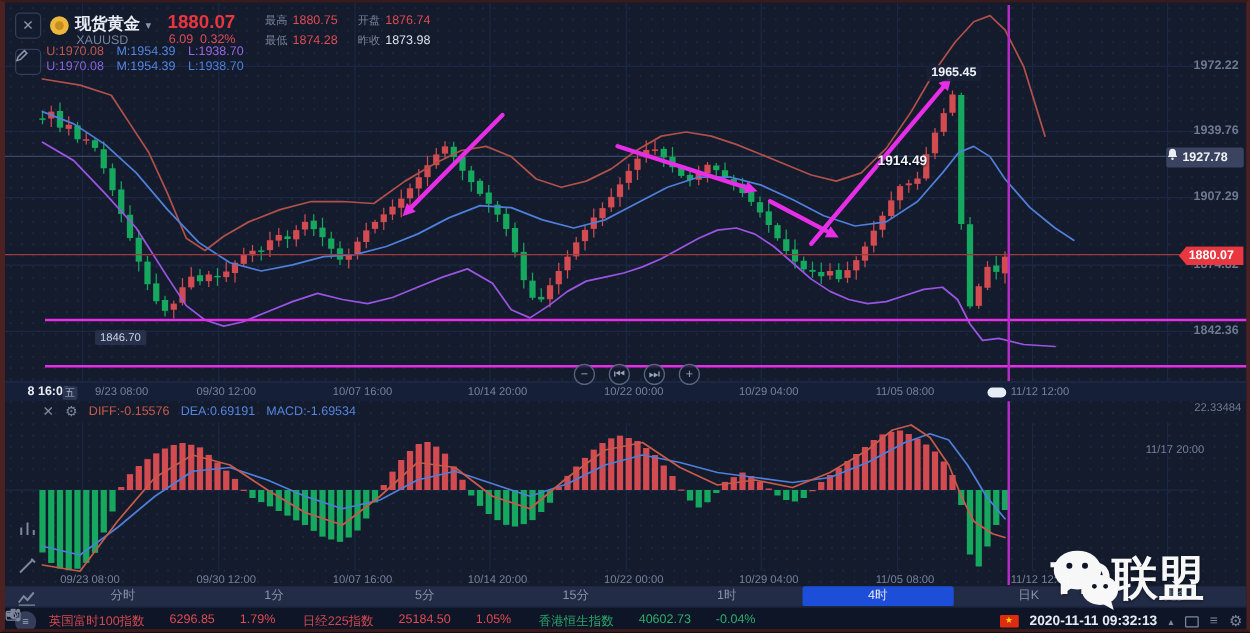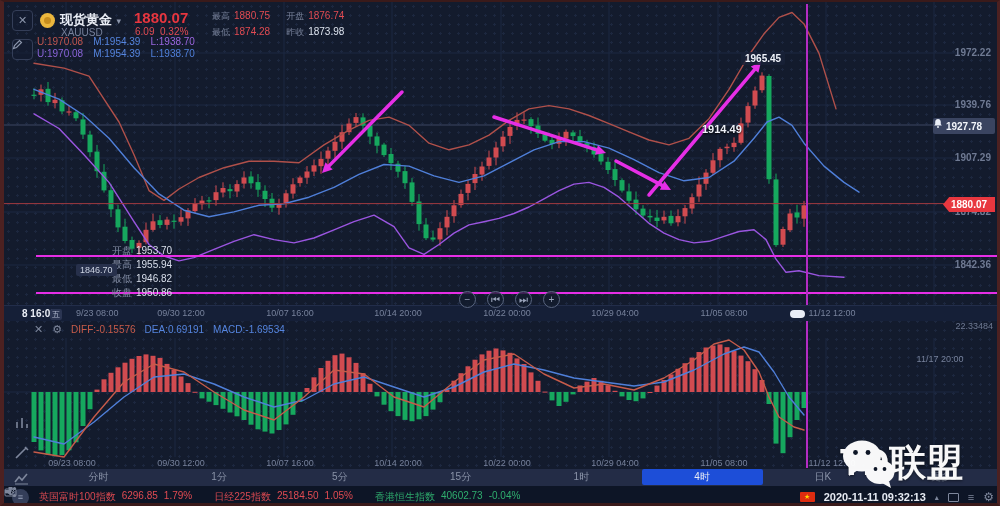--- a/index.html
+++ b/index.html
@@ -37,21 +37,21 @@
   
   #macd-head{position:absolute;left:30px;top:321px;display:flex;gap:9px;align-items:center;font-size:10px;z-index:5;}
   .ic{color:#7e879c;font-size:11px;cursor:pointer;}
   
   #tfbar{position:absolute;left:0;top:467px;width:1000px;height:16px;background:#232c46;display:flex;align-items:center;z-index:6;}
   .tf{flex:1;text-align:center;font-size:10px;color:#8a93a8;height:16px;line-height:16px;cursor:pointer;}
   .tf.active{background:#1d4ed8;color:#e8ecf5;border-radius:2px;}
   #tf-icon{width:34px;text-align:center;cursor:pointer;}
   
   #ticker{position:absolute;left:0;top:483px;width:1000px;height:23px;background:#0d1526;border-top:1px solid #232c46;display:flex;align-items:center;z-index:6;font-size:10px;}
-  .tk{display:flex;gap:6px;margin-right:22px;cursor:pointer;}
+  .tk{display:flex;gap:20px;margin-right:22px;cursor:pointer;}
   .tk .n{opacity:.95;}
   .circbtn{width:17px;height:17px;border-radius:50%;background:#343e59;color:#9aa4bb;font-size:9px;display:flex;align-items:center;justify-content:center;margin:0 10px 0 8px;cursor:pointer;}
   #tright{margin-left:auto;display:flex;align-items:center;gap:9px;padding-right:10px;color:#7e879c;}
   .flag{width:15px;height:10px;background:#de2c10;border-radius:1px;color:#ffd400;font-size:7px;line-height:10px;text-align:center;}
   .dt{color:#e6eaf2;font-weight:bold;font-size:11px;}
   .icwin{width:11px;height:9px;border:1px solid #7e879c;border-radius:1px;}
   
   #wm{position:absolute;left:836px;top:436px;z-index:10;display:flex;align-items:center;gap:8px;opacity:.97;}
   #wm .t{color:#fff;font-size:37px;font-weight:bold;text-shadow:0 1px 3px rgba(0,0,0,.5);}
   
@@ -485,26 +485,20 @@
         <span class="red">1874.28</span>
       </div>
       <div class="statrow">
         <span class="grylbl">昨收</span>
         <span class="white">1873.98</span>
       </div>
     </div>
   <div class="ov txt" style="left:33px;top:34px;font-size:10px;" id="boll1"><span class="txt" style="color: rgb(192, 86, 79); margin-right: 10px;">U:1970.08</span><span class="txt" style="color: rgb(85, 133, 223); margin-right: 10px;">M:1954.39</span><span class="txt" style="color: rgb(155, 102, 224); margin-right: 10px;">L:1938.70</span></div>
   <div class="ov txt" style="left:33px;top:46px;font-size:10px;" id="boll2"><span class="txt" style="color: rgb(138, 99, 216); margin-right: 10px;">U:1970.08</span><span class="txt" style="color: rgb(85, 133, 223); margin-right: 10px;">M:1954.39</span><span class="txt" style="color: rgb(79, 127, 217); margin-right: 10px;">L:1938.70</span></div>
 
-  <div id="ohlc">
-      <div class="txt"><span class="l">开盘</span><span class="v">1953.70</span></div>
-      <div class="txt"><span class="l">最高</span><span class="v">1955.94</span></div>
-      <div class="txt"><span class="l">最低</span><span class="v">1946.82</span></div>
-      <div class="txt"><span class="l">收盘</span><span class="v">1950.86</span></div>
-    </div>
   <div class="minilbl" style="left:72px;top:262px;">1846.70</div>
   <div class="biglbl" style="left:737px;top:50px;">1965.45</div>
   <div class="ov txt" style="left:698px;top:121px;color:#eef1f8;font-size:11px;font-weight:bold;text-shadow:0 1px 2px #000;">1914.49</div>
 
   <div id="yaxis">
       <span class="ylbl" style="top: 45px;">1972.22</span>
       <span class="ylbl" style="top: 97px;">1939.76</span>
       <span class="ylbl" style="top: 150px;">1907.29</span>
       <span class="ylbl" style="top: 204px;">1874.82</span>
       <span class="ylbl" style="top: 257px;">1842.36</span>

